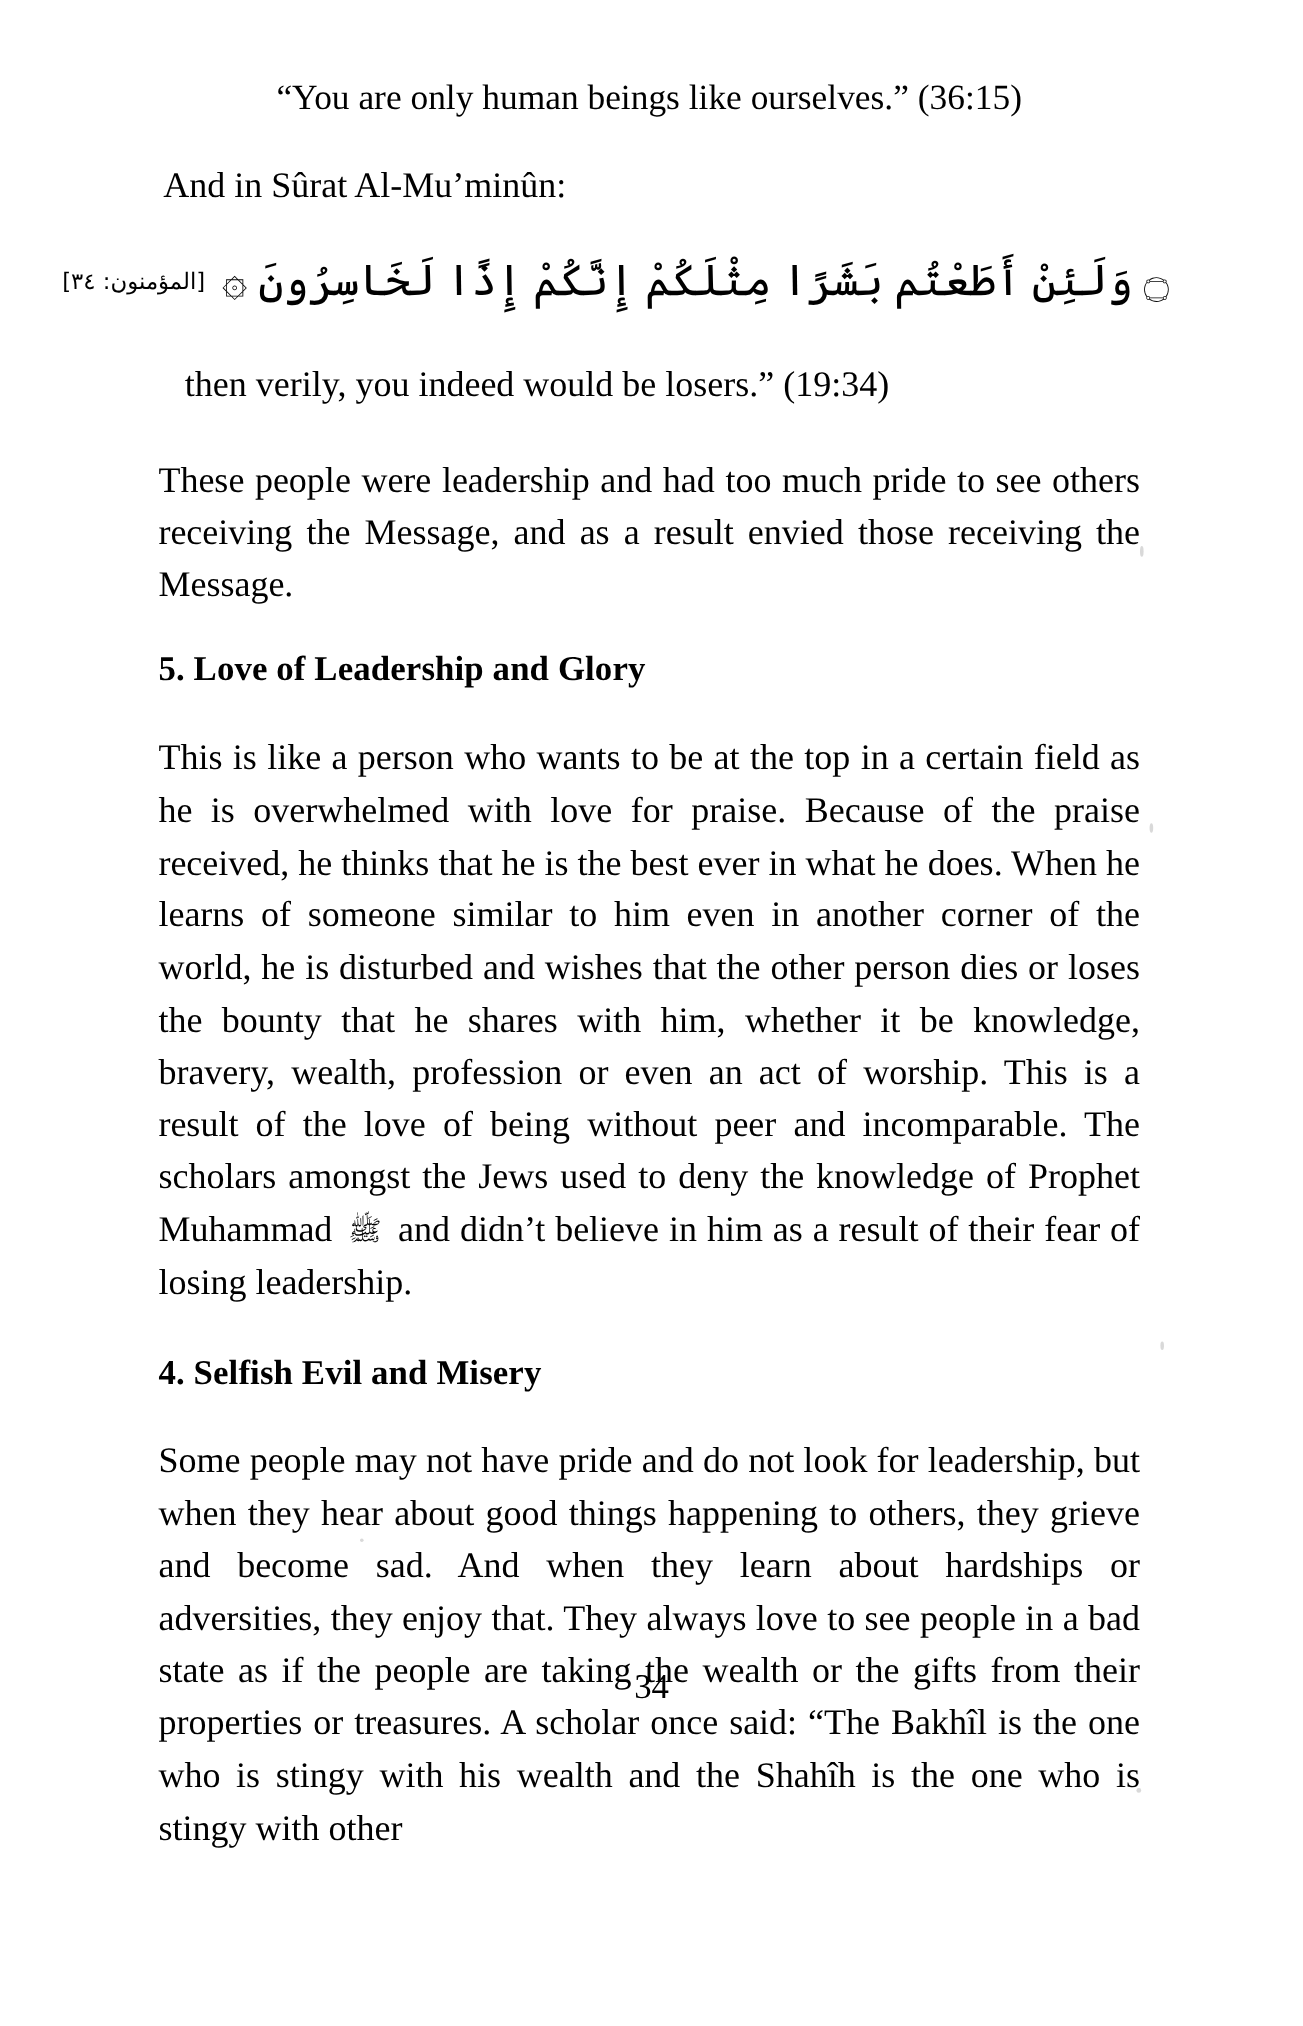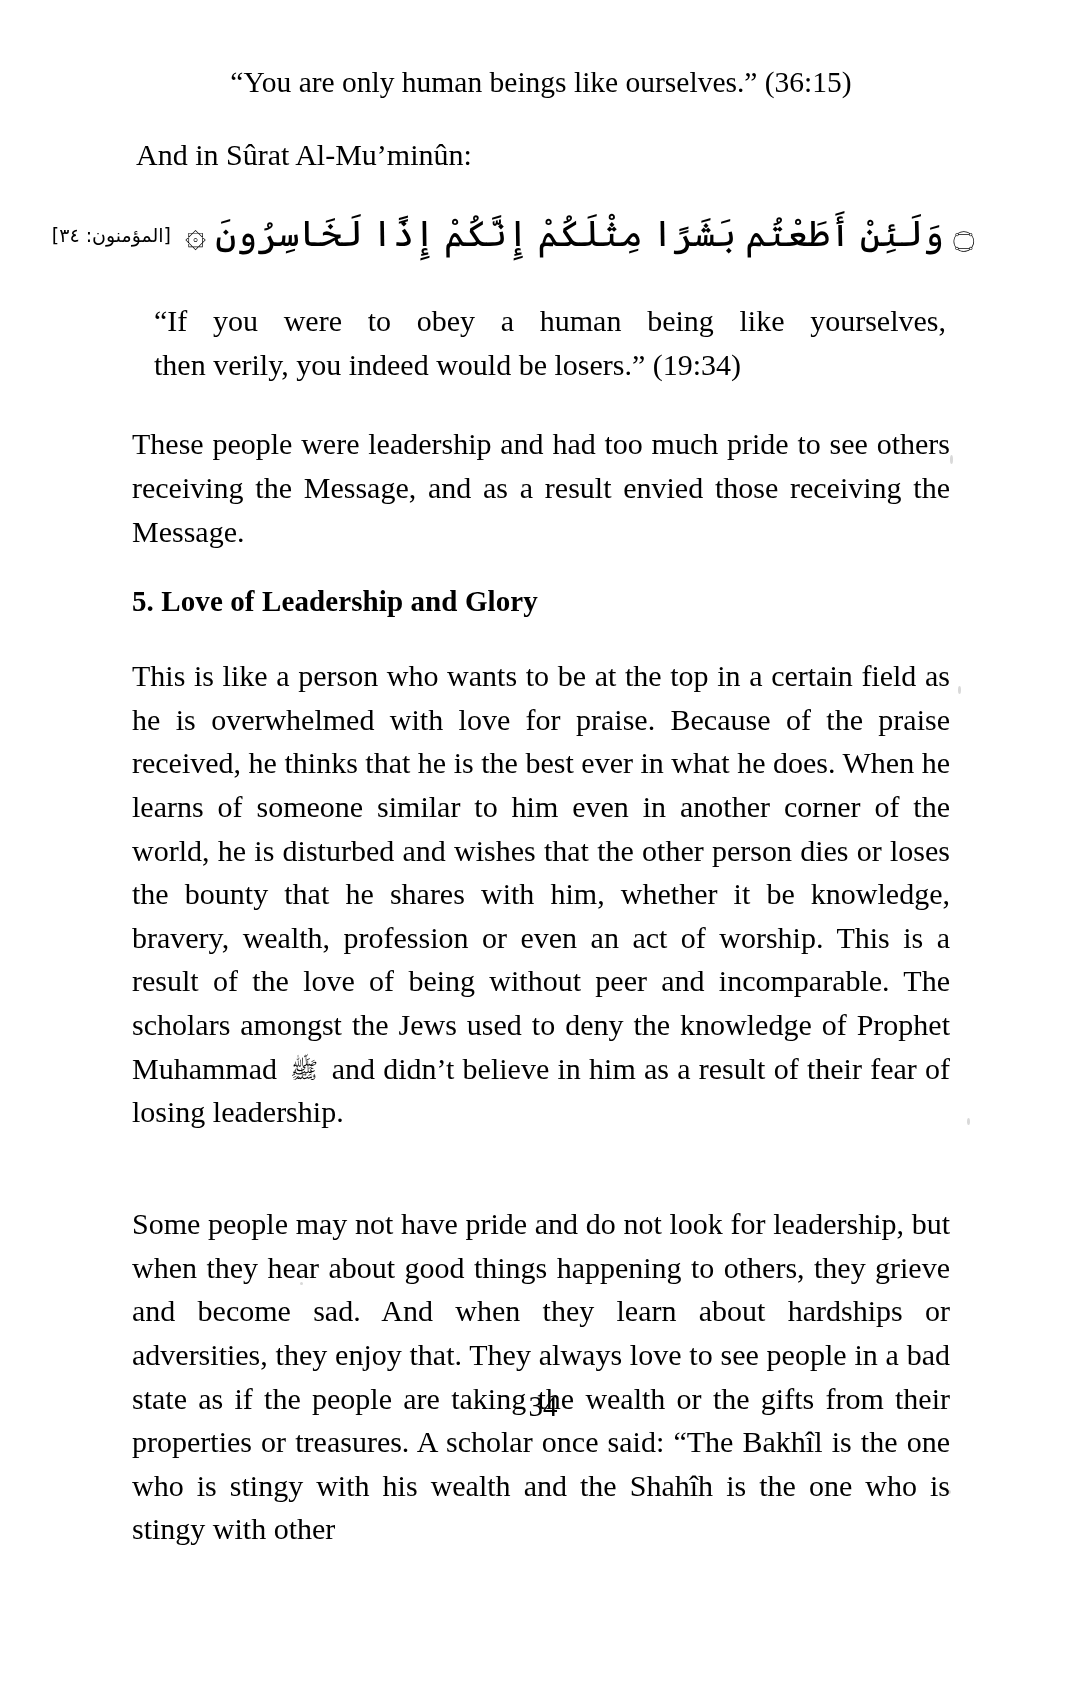--- a/index.html
+++ b/index.html
@@ -144,40 +144,40 @@
     <div class="sp-3"></div>
 
     <div class="verse-row">
       <div class="verse-arabic">۝ وَلَئِنْ أَطَعْتُم بَشَرًا مِثْلَكُمْ إِنَّكُمْ إِذًا لَخَاسِرُونَ ۞</div>
       <div class="verse-ref">[المؤمنون: ٣٤]</div>
     </div>
 
     <div class="sp-4"></div>
 
     <div class="para indent-quote">
-      <div style="text-align:justify; text-align-last:justify;">“If  you  were   to obey a human being like yourselves,</div>
       <div style="text-align:left;">then verily, you indeed would be losers.” (19:34)</div>
     </div>
 
     <div class="sp-5"></div>
 
     <p class="para">These  people  were  leadership   and had too much pride to see others  receiving  the  Message,  and  as  a   result envied those receiving the Message.</p>
 
     <div class="sp-6"></div>
 
     <div class="heading">5. Love of Leadership and Glory</div>
 
     <div class="sp-7"></div>
 
     <p class="para">
       <span>This  is  like  a  person   who wants to be at the top in a certain field  as  he  is  overwhelmed   with love for praise. Because of the  praise  received,   he thinks that he is the best ever in what he  does.  When  he  learns  of someone similar to him even in another  corner  of  the  world,  he is disturbed and wishes that the  other   person dies or loses the bounty that he shares with him,   whether   it   be   knowledge,  bravery,   wealth, profession  or   even an act of worship. This is a result of the love  of  being  without  peer  and  incomparable.  The scholars amongst the Jews used to deny the knowledge of Prophet Muhammad </span><span class="salla">ﷺ</span><span> and didn’t believe in him as a result of their fear of losing leadership.</span>
     </p>
 
     <div class="sp-8"></div>
 
+    <div class="heading">4. Selfish Evil and Misery</div>
 
     <div class="sp-9"></div>
 
     <p class="para">
       <span>Some  people  may  not  have   pride  and  do  not  look  for leadership, but when they hear about good things happening to others,  they  grieve and become sad. And when they learn about  hardships  or  adversities,  they  enjoy that. They always love  to see people in a bad state as if the people are taking the wealth  or  the  gifts  from  their  properties  or  treasures.  A scholar  once  said:  “The </span><span class="italic">Bakhîl</span><span> is the one who is stingy with his wealth  and  the </span><span class="italic">Shahîh</span><span> is  the  one  who  is  stingy  with  other</span>
     </p>
 
   </div>
 
   <div class="folio">34</div>

